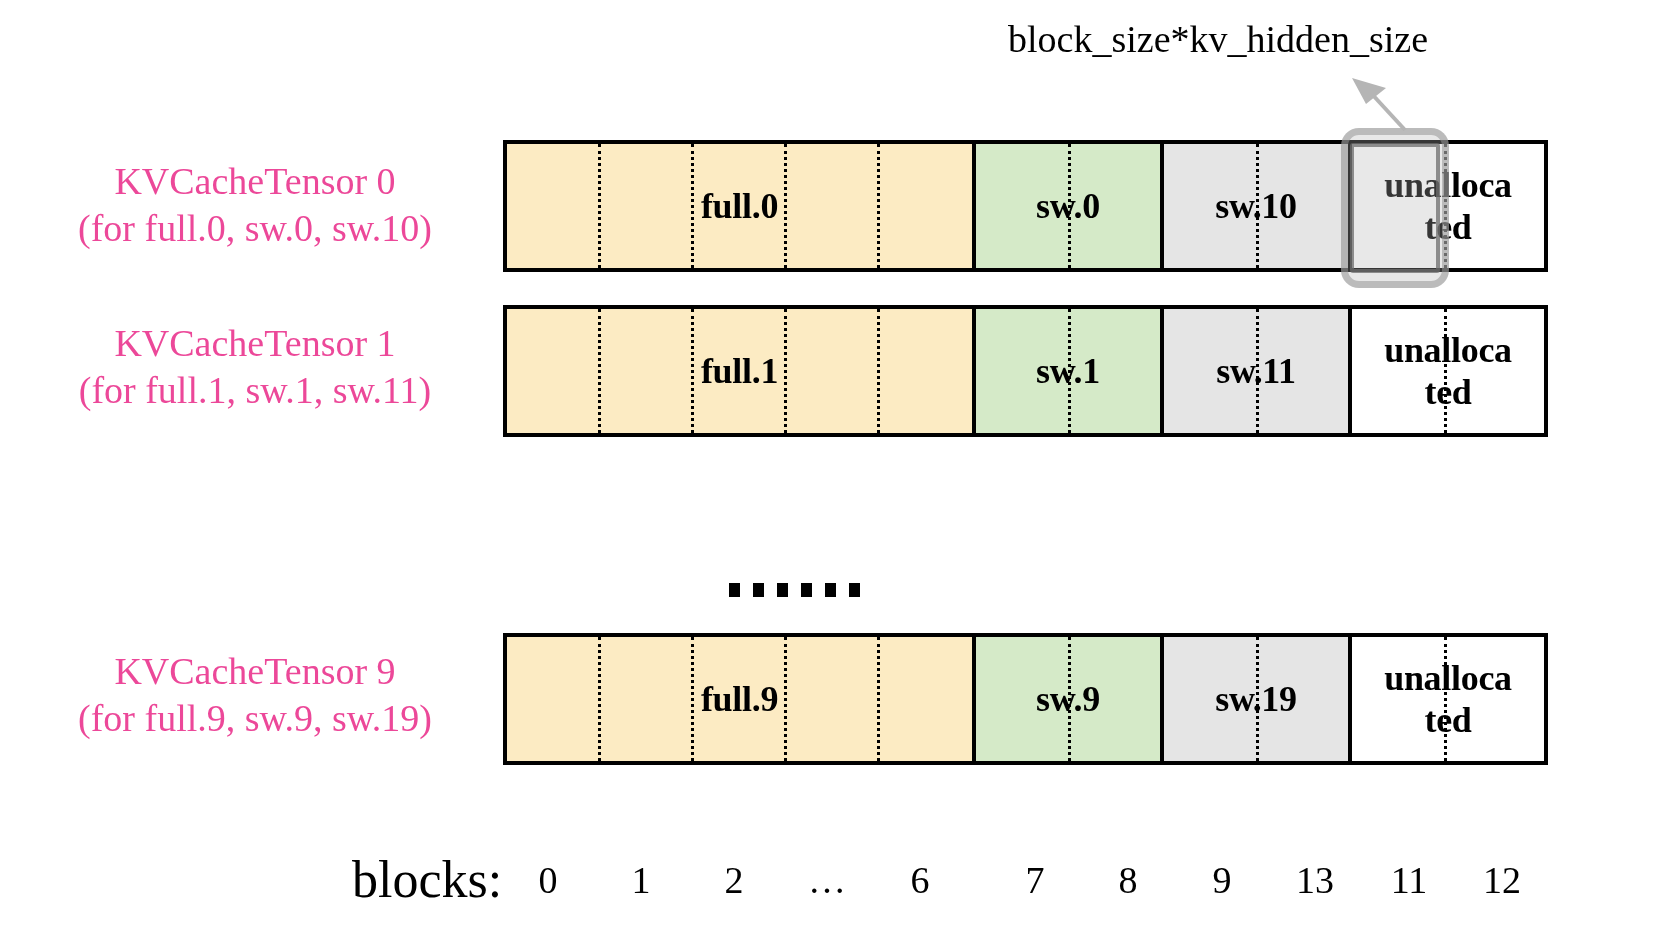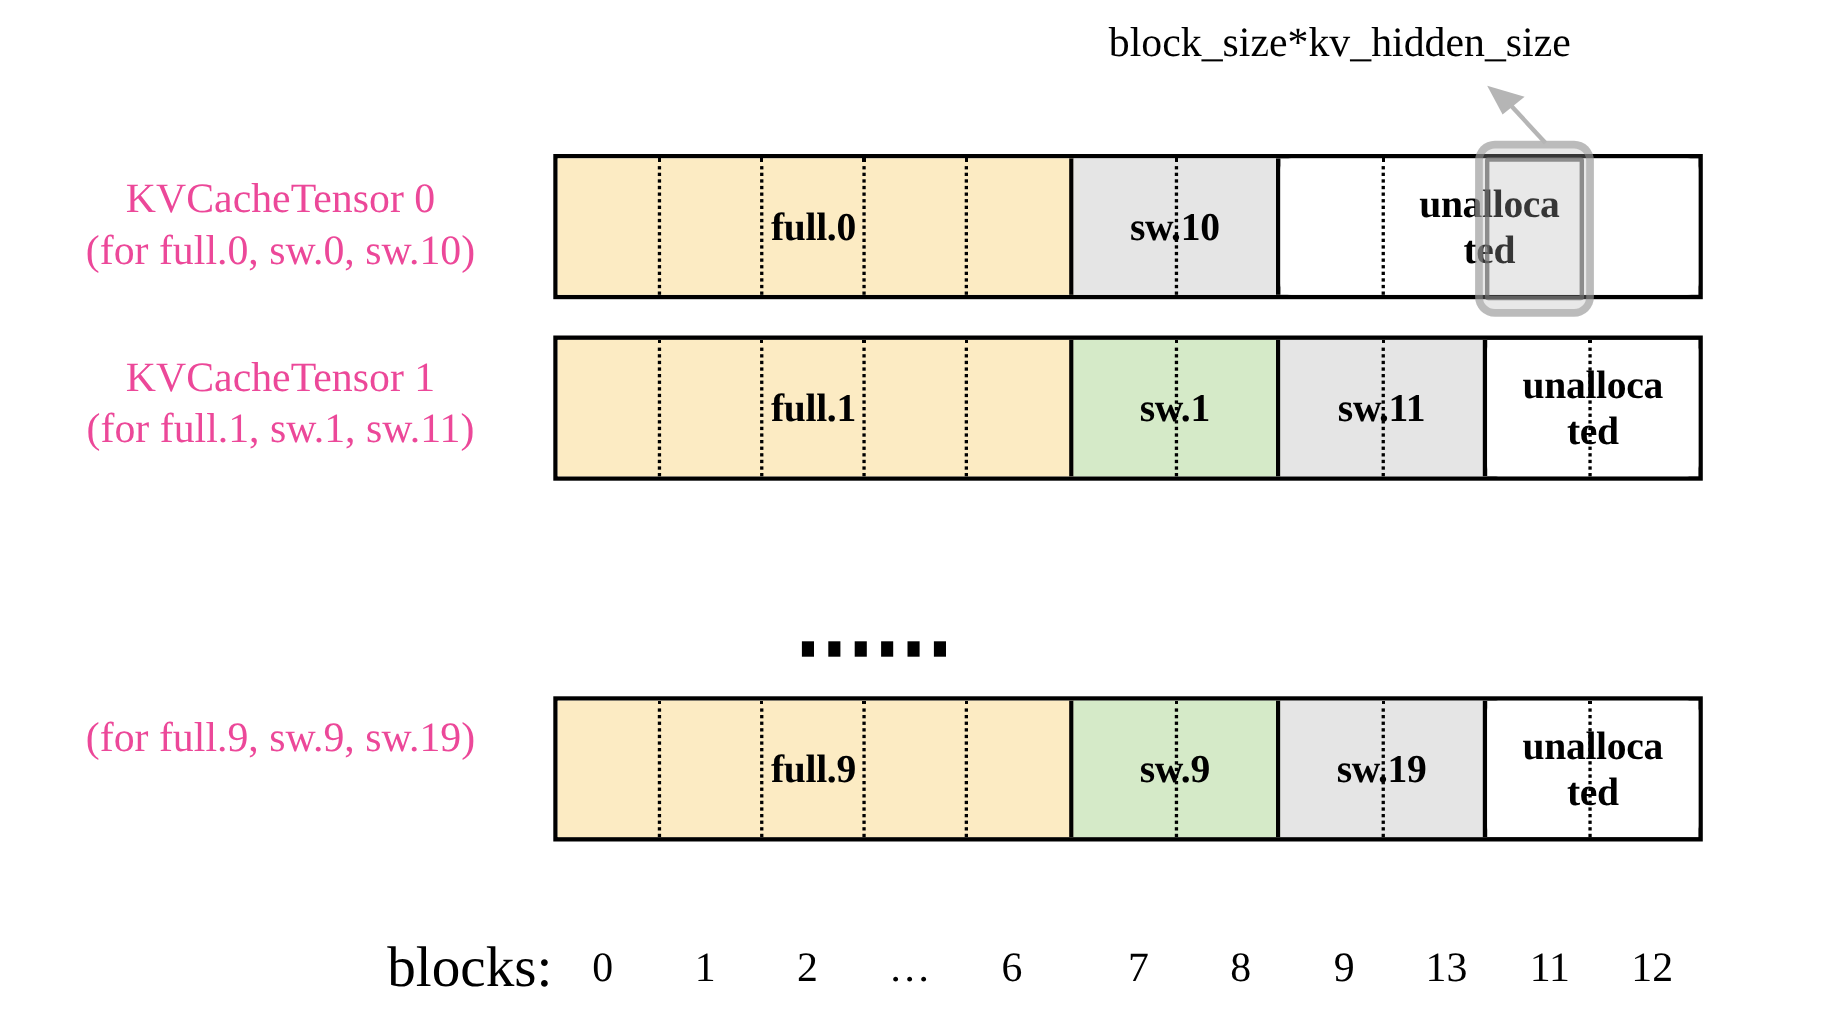--- a/index.html
+++ b/index.html
@@ -190,20 +190,24 @@
   </div>
 
   <div class="bar" style="top:140px;">
     <div class="seg seg-full">
       <div class="dot-div" style="left:91px;"></div>
       <div class="dot-div" style="left:184px;"></div>
       <div class="dot-div" style="left:277px;"></div>
       <div class="dot-div" style="left:370px;"></div>
       <span class="seg-label">full.0</span>
     </div>
+    <div class="seg seg-sw-light">
+      <div class="dot-div" style="left:92px;"></div>
+      <span class="seg-label">sw.0</span>
+    </div>
     <div class="seg seg-sw-dark">
       <div class="dot-div" style="left:92px;"></div>
       <span class="seg-label">sw.10</span>
     </div>
     <div class="seg seg-unalloc">
       <div class="dot-div" style="left:92px;"></div>
       <span class="seg-label two-line">
         <span>unalloca</span><br>
         <span>ted</span>
       </span>
@@ -243,20 +247,21 @@
   <div class="ellipsis">
     <span class="dot"></span>
     <span class="dot"></span>
     <span class="dot"></span>
     <span class="dot"></span>
     <span class="dot"></span>
     <span class="dot"></span>
   </div>
 
   <div class="row-label" style="left:20px; top:648px;">
+    <span class="l1">KVCacheTensor 9</span>
     <span class="l2">(for full.9, sw.9, sw.19)</span>
   </div>
 
   <div class="bar" style="top:633px;">
     <div class="seg seg-full">
       <div class="dot-div" style="left:91px;"></div>
       <div class="dot-div" style="left:184px;"></div>
       <div class="dot-div" style="left:277px;"></div>
       <div class="dot-div" style="left:370px;"></div>
       <span class="seg-label">full.9</span>

